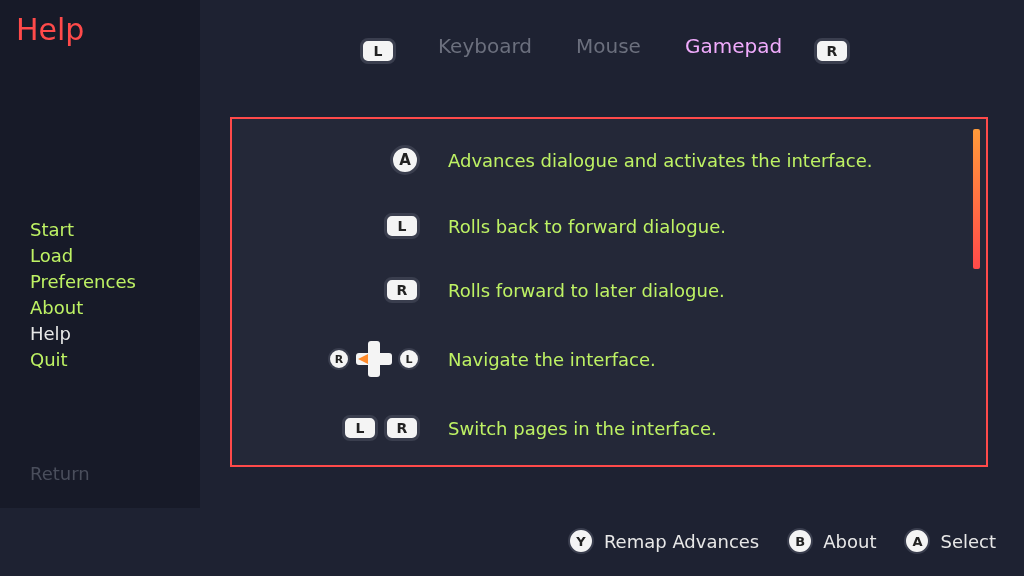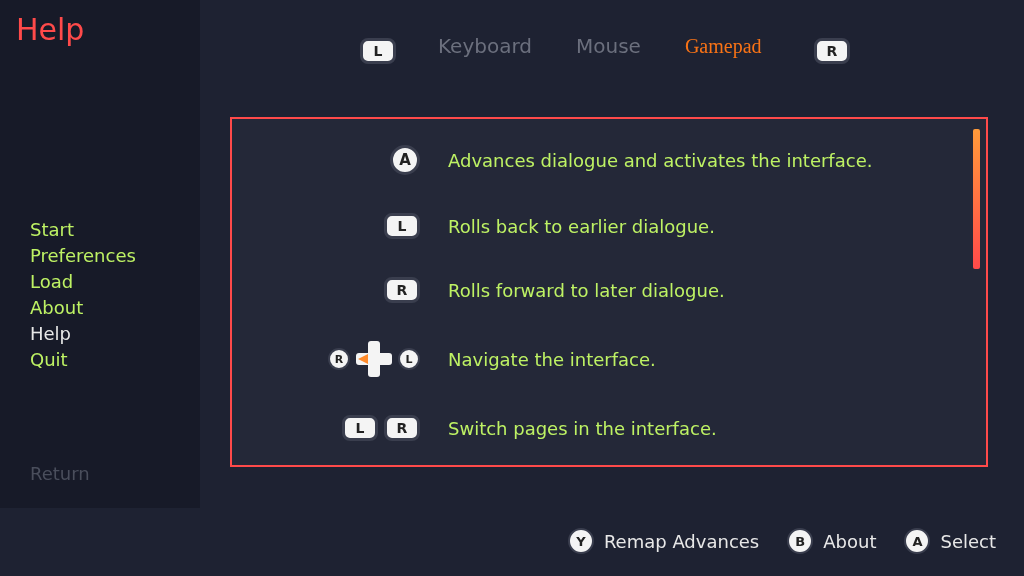--- a/index.html
+++ b/index.html
@@ -49,21 +49,21 @@
     left: 360px; top: 34px;
     display: flex;
     align-items: flex-end;
     gap: 44px;
   }
   .tab {
     font-size: 20px;
     color: #6b6f7d;
     cursor: pointer;
   }
-  .tab.active { color: #f97316; font-family: Liberation Serif, serif; }
+  .tab.active { color: #f0abfc; }
   .bump-l { position: absolute; left: 360px; top: 38px; }
   .bump-r { position: absolute; left: 814px; top: 38px; }
   .content-box {
     position: absolute;
     left: 230px; top: 117px;
     width: 758px; height: 350px;
     background: #242838;
     border: 2px solid #ff4a4a;
     padding: 20px 30px 20px 30px;
   }
@@ -171,22 +171,22 @@
     color: #e8e8e8;
   }
 </style>
 </head>
 <body>
 
 <div class="sidebar">
   <div class="page-title">Help</div>
   <nav class="menu">
     <div class="menu-item">Start</div>
+    <div class="menu-item">Load</div>
     <div class="menu-item">Preferences</div>
-    <div class="menu-item">Load</div>
     <div class="menu-item">About</div>
     <div class="menu-item active">Help</div>
     <div class="menu-item">Quit</div>
   </nav>
   <div class="return-btn">Return</div>
 </div>
 
 <span class="btn-bumper bump-l">L</span>
 <div class="tabs" style="left:438px;">
   <div class="tab">Keyboard</div>
@@ -203,21 +203,21 @@
       <div class="icon-col">
         <span class="btn-round">A</span>
       </div>
       <div class="desc">Advances dialogue and activates the interface.</div>
     </div>
 
     <div class="row">
       <div class="icon-col">
         <span class="btn-bumper">L</span>
       </div>
-      <div class="desc">Rolls back to earlier dialogue.</div>
+      <div class="desc">Rolls back to forward dialogue.</div>
     </div>
 
     <div class="row">
       <div class="icon-col">
         <span class="btn-bumper">R</span>
       </div>
       <div class="desc">Rolls forward to later dialogue.</div>
     </div>
 
     <div class="row">

